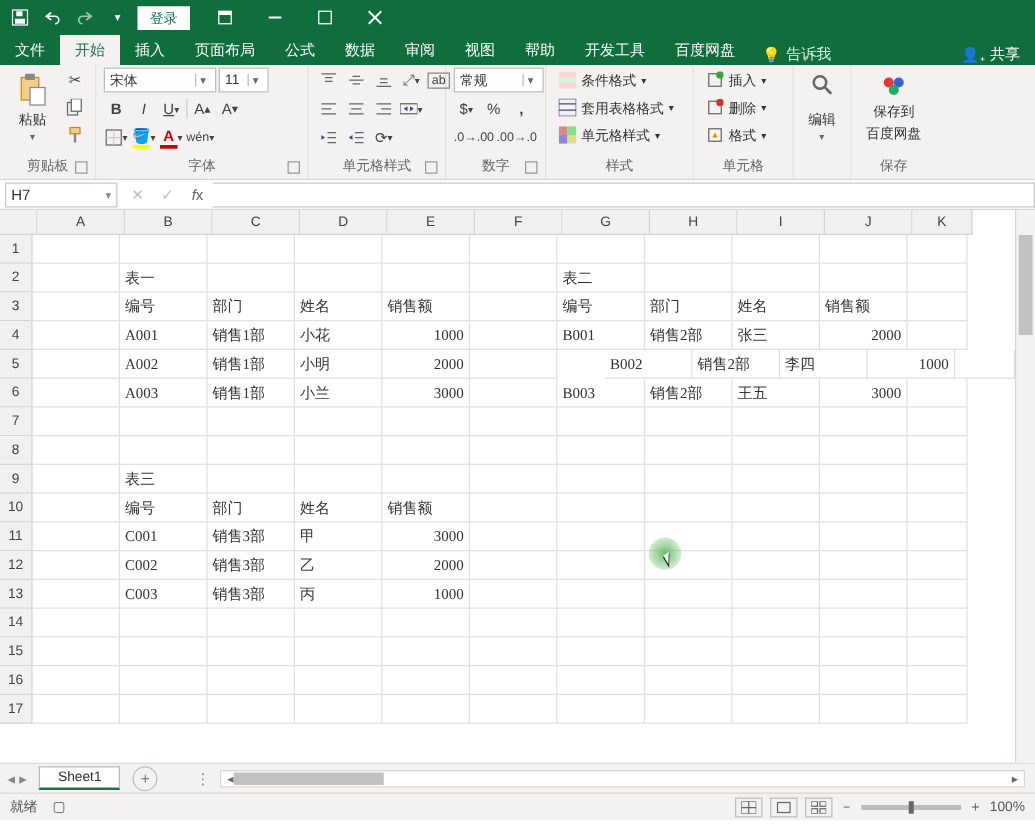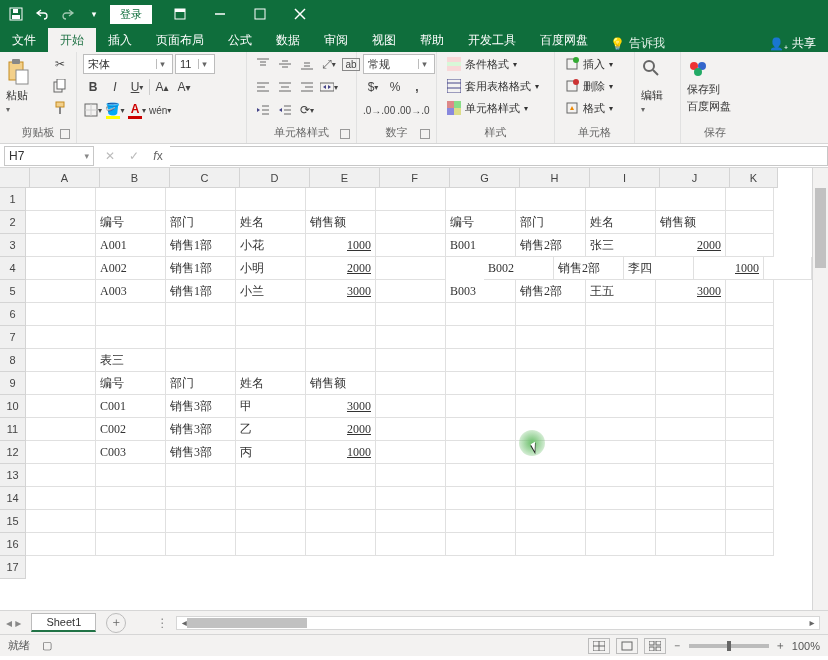--- a/index.html
+++ b/index.html
@@ -15,21 +15,21 @@
 .tabs { height:24px; background:#0f6e3c; display:flex; align-items:flex-end; }
 .tab { padding:4px 12px; color:#fff; font-size:12px; display:flex; align-items:center; height:24px; }
 .tab.active { background:#f3f2f1; color:#217346; }
 .tell-me { display:flex; align-items:center; gap:4px; color:#e0f0e6; padding:0 10px; }
 .share { margin-left:auto; color:#fff; padding:0 12px; display:flex; align-items:center; gap:4px; }
 .ribbon { height:92px; background:#f3f2f1; border-bottom:1px solid #d6d6d6; display:flex; }
 .group { border-right:1px solid #e1e1e1; padding:2px 6px 0 6px; display:flex; flex-direction:column; }
 .group-body { flex:1; display:flex; align-items:flex-start; gap:4px; }
 .group-label { text-align:center; font-size:11px; color:#666; padding:2px 0 3px 0; position:relative; }
 .dlg-launcher { position:absolute; right:0; bottom:4px; width:10px; height:10px; border:1px solid #999; }
-.big-btn { display:flex; flex-direction:column; justify-content:center; width:40px; padding-top:4px; font-size:11px; gap:2px; }
+.big-btn { display:flex; flex-direction:column; align-items:center; justify-content:center; width:40px; padding-top:4px; font-size:11px; gap:2px; }
 .col { display:flex; flex-direction:column; gap:2px; }
 .row { display:flex; gap:2px; align-items:center; }
 .rbtn { min-width:20px; height:20px; display:flex; align-items:center; justify-content:center; color:#444; }
 .font-box { width:90px; height:20px; border:1px solid #bcbcbc; background:#fff; padding:0 4px; display:flex; align-items:center; justify-content:space-between; font-size:11px; }
 .size-box { width:40px; height:20px; border:1px solid #bcbcbc; background:#fff; padding:0 4px; display:flex; align-items:center; justify-content:space-between; font-size:11px; }
 .dd { border-left:1px solid #bcbcbc; width:12px; text-align:center; font-size:9px; color:#666; }
 .color-bar { width:14px; height:3px; margin-top:-2px; }
 .menu-item { height:20px; display:flex; align-items:center; gap:4px; padding:0 4px; font-size:11px; white-space:nowrap; }
 .formulabar { height:24px; background:#fff; border-bottom:1px solid #d6d6d6; display:flex; align-items:center; }
 .namebox { width:90px; height:20px; border:1px solid #c7c7c7; margin:0 4px; padding:0 4px; display:flex; align-items:center; justify-content:space-between; background:#fff; }
@@ -37,21 +37,21 @@
 .finput { flex:1; height:20px; border:1px solid #c7c7c7; border-left:none; padding:0 4px; background:#fff; }
 .sheet-area { position:relative; height:442px; background:#fff; display:flex; }
 .corner { width:30px; height:20px; background:#f0f0f0; border-right:1px solid #d4d4d4; border-bottom:1px solid #d4d4d4; }
 .col-headers { display:flex; height:20px; }
 .ch { background:#f0f0f0; border-right:1px solid #d4d4d4; border-bottom:1px solid #d4d4d4; text-align:center; font-size:11px; color:#444; line-height:20px; }
 .row-headers { width:30px; }
 .rh { height:23px; background:#f0f0f0; border-right:1px solid #d4d4d4; border-bottom:1px solid #d4d4d4; text-align:center; font-size:11px; color:#444; line-height:23px; }
 .grid { position:relative; }
 .gridrow { display:flex; height:23px; }
 .cell { border-right:1px solid #e0e0e0; border-bottom:1px solid #e0e0e0; padding:0 4px; font-size:12px; line-height:23px; overflow:hidden; white-space:nowrap; font-family:"SimSun"; }
-.cell.num { text-align:right;text-decoration:underline; }
+.cell.num { text-align:right; }
 .vsb { width:16px; background:#f3f2f1; border-left:1px solid #d6d6d6; position:relative; }
 .vsb .thumb { position:absolute; left:2px; right:2px; top:20px; height:80px; background:#c1c1c1; }
 .sheet-tabs { height:24px; background:#f3f2f1; border-top:1px solid #d6d6d6; display:flex; align-items:center; }
 .nav-arrows { display:flex; padding:0 6px; gap:2px; color:#888; }
 .stab { padding:2px 14px; background:#fff; border:1px solid #bcbcbc; border-bottom:2px solid #217346; font-size:11px; margin-left:4px; }
 .add-sheet { width:20px; height:20px; border:1px solid #bcbcbc; border-radius:10px; margin-left:10px; display:flex; align-items:center; justify-content:center; color:#666; }
 .hsb-track { flex:1; margin:0 8px; height:14px; background:#fff; border:1px solid #d6d6d6; position:relative; display:flex; align-items:center; }
 .hsb-thumb { position:absolute; left:10px; width:120px; top:1px; bottom:1px; background:#c1c1c1; }
 .hsb-btn { width:14px; text-align:center; color:#666; font-size:10px; }
 .statusbar { height:22px; background:#f3f2f1; border-top:1px solid #d6d6d6; display:flex; align-items:center; padding:0 8px; font-size:11px; color:#555; }
@@ -221,20 +221,21 @@
               </div>
               <span style="font-size:8px;">▾</span>
             </div>
         <div class="rbtn">
               <span style="font-size:10px;">wén</span>
               <span style="font-size:8px;">▾</span>
             </div>
       </div>
     </div>
       </div>
+    <div class="group-label"><span>字体</span><div class="dlg-launcher"></div></div>
   </div>
 
   <div class="group" style="width:110px;">
     <div class="group-body">
         <div class="col" style="gap:3px;">
       <div class="row">
         <div class="rbtn">
               <svg width="12" height="12">
                 <line x1="0" y1="1" x2="12" y2="1" stroke="#666"></line>
                 <line x1="3" y1="4" x2="9" y2="4" stroke="#666"></line>
@@ -498,20 +499,33 @@
             <div class="cell" style="width: 70px;"></div>
             <div class="cell" style="width: 70px;"></div>
             <div class="cell" style="width: 70px;"></div>
             <div class="cell" style="width: 70px;"></div>
             <div class="cell" style="width: 70px;"></div>
             <div class="cell" style="width: 70px;"></div>
             <div class="cell" style="width: 48px;"></div>
           </div>
           <div class="gridrow">
             <div class="cell" style="width: 70px;"></div>
+            <div class="cell" style="width: 70px;">表一</div>
+            <div class="cell" style="width: 70px;"></div>
+            <div class="cell" style="width: 70px;"></div>
+            <div class="cell" style="width: 70px;"></div>
+            <div class="cell" style="width: 70px;"></div>
+            <div class="cell" style="width: 70px;">表二</div>
+            <div class="cell" style="width: 70px;"></div>
+            <div class="cell" style="width: 70px;"></div>
+            <div class="cell" style="width: 70px;"></div>
+            <div class="cell" style="width: 48px;"></div>
+          </div>
+          <div class="gridrow">
+            <div class="cell" style="width: 70px;"></div>
             <div class="cell" style="width: 70px;">编号</div>
             <div class="cell" style="width: 70px;">部门</div>
             <div class="cell" style="width: 70px;">姓名</div>
             <div class="cell" style="width: 70px;">销售额</div>
             <div class="cell" style="width: 70px;"></div>
             <div class="cell" style="width: 70px;">编号</div>
             <div class="cell" style="width: 70px;">部门</div>
             <div class="cell" style="width: 70px;">姓名</div>
             <div class="cell" style="width: 70px;">销售额</div>
             <div class="cell" style="width: 48px;"></div>

